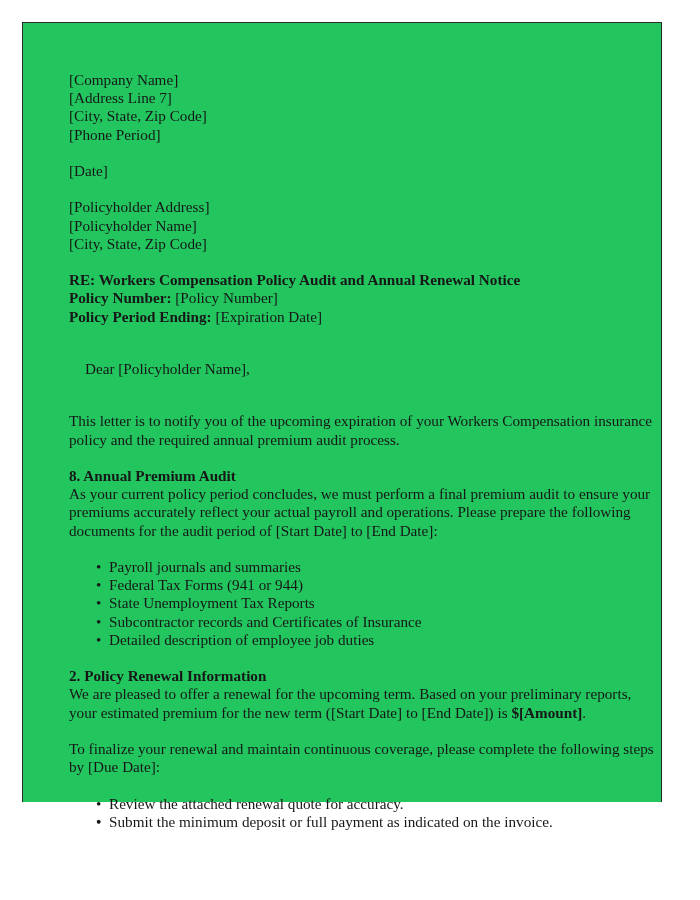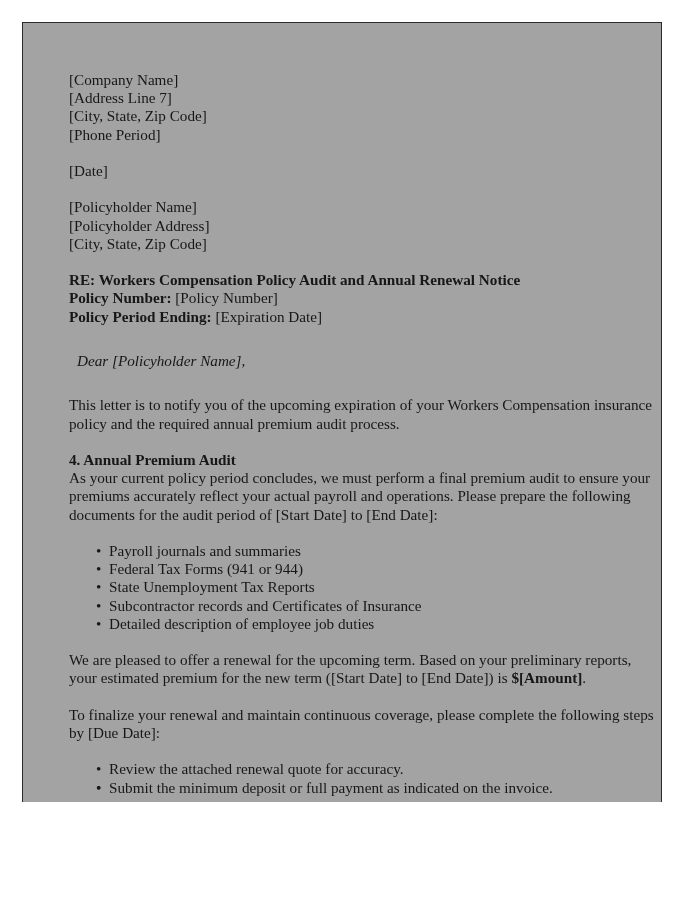--- a/index.html
+++ b/index.html
@@ -28,21 +28,21 @@
     position: absolute;
     left: 22px;
     top: 22px;
     width: 640px;
     height: 780px;
     border-left: 1.6px solid #2b2b2b;
     border-top: 1.6px solid #2b2b2b;
     border-right: 1.6px solid #2b2b2b;
     border-bottom: none;
     box-sizing: border-box;
-    background: #a3a3a3;
+    background: #22c55e;
   }
 
   .page-body {
     position: absolute;
     left: 46px;
     top: 48px;
     width: 586px;
     font-size: 15.2px;
     line-height: 18.2px;
   }
@@ -63,22 +63,21 @@
   }
   .subject-line {
     font-weight: bold;
     white-space: nowrap;
   }
   .subject-line .ph {
     font-weight: normal;
   }
 
   .salutation {
-    margin: 8px;
-    font-style: italic;
+    margin: 16px;
   }
 
   p.para {
     margin: 0;
     text-align: left;
   }
 
   .sec-heading {
     font-weight: bold;
     margin: 0;
@@ -120,22 +119,22 @@
         <div class="addr-line">[Phone Period]</div>
       </div>
 
       <div class="spacer-line"></div>
 
       <div class="addr-line">[Date]</div>
 
       <div class="spacer-line"></div>
 
       <div class="addr-block">
+        <div class="addr-line">[Policyholder Address]</div>
         <div class="addr-line">[Policyholder Name]</div>
-        <div class="addr-line">[Policyholder Address]</div>
         <div class="addr-line">[City, State, Zip Code]</div>
       </div>
 
       <div class="spacer-line"></div>
 
       <div class="subject-block">
         <div class="subject-line">
           <span>RE:</span>
           <span>Workers Compensation Policy Audit and Annual Renewal Notice</span>
         </div>
@@ -152,21 +151,21 @@
       <div class="spacer-line"></div>
 
       <div class="salutation">Dear [Policyholder Name],</div>
 
       <div class="spacer-line"></div>
 
       <p class="para">This letter is to notify you of the upcoming expiration of your Workers Compensation insurance policy and the required annual premium audit process.</p>
 
       <div class="spacer-line"></div>
 
-      <div class="sec-heading">4. Annual Premium Audit</div>
+      <div class="sec-heading">8. Annual Premium Audit</div>
       <p class="para">As your current policy period concludes, we must perform a final premium audit to ensure your premiums accurately reflect your actual payroll and operations. Please prepare the following documents for the audit period of [Start Date] to [End Date]:</p>
 
       <div class="spacer-line"></div>
 
       <ul class="doc-list">
         <li>
           <span class="bullet-glyph">•</span>
           <span>Payroll journals and summaries</span>
         </li>
         <li>
@@ -182,20 +181,21 @@
           <span>Subcontractor records and Certificates of Insurance</span>
         </li>
         <li>
           <span class="bullet-glyph">•</span>
           <span>Detailed description of employee job duties</span>
         </li>
       </ul>
 
       <div class="spacer-line"></div>
 
+      <div class="sec-heading">2. Policy Renewal Information</div>
       <p class="para"><span>We are pleased to offer a renewal for the upcoming term. Based on your preliminary reports, your estimated premium for the new term ([Start Date] to [End Date]) is </span><span class="amount-strong">$[Amount]</span><span>.</span></p>
 
       <div class="spacer-line"></div>
 
       <p class="para">To finalize your renewal and maintain continuous coverage, please complete the following steps by [Due Date]:</p>
 
       <div class="spacer-line"></div>
 
       <ul class="doc-list">
         <li>

